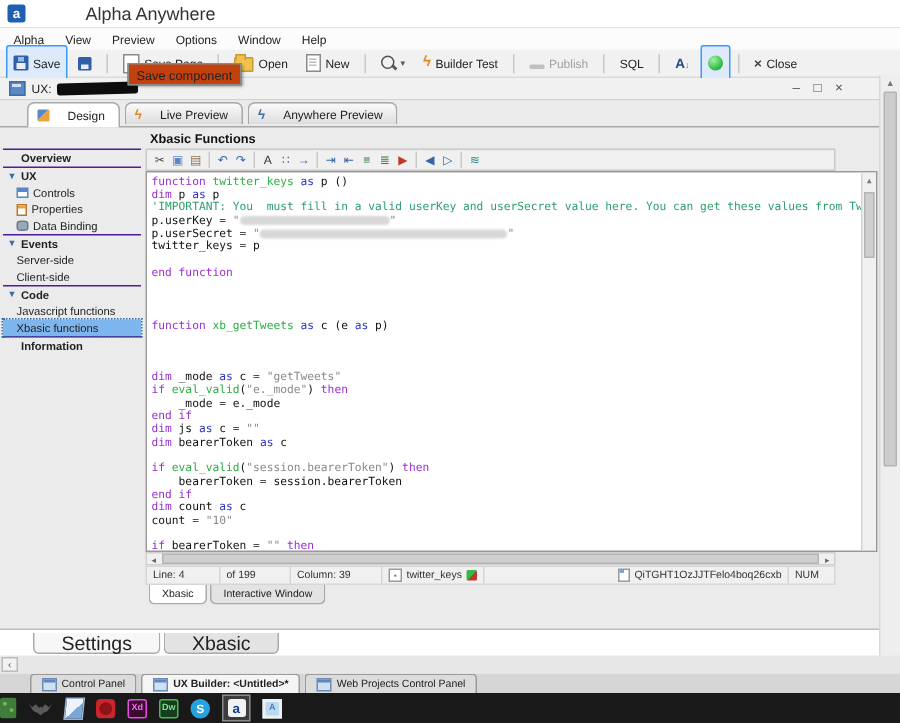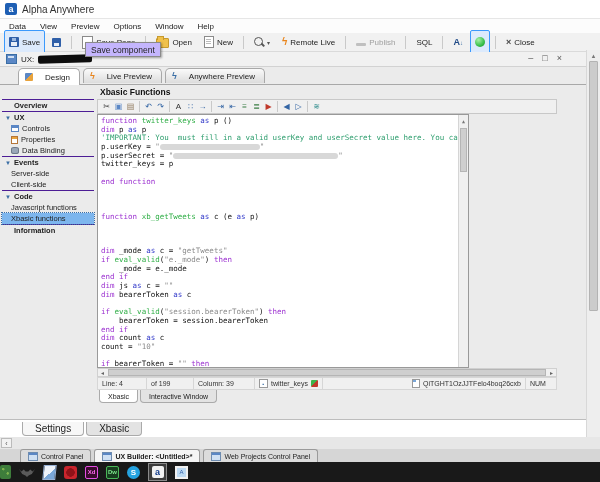--- a/index.html
+++ b/index.html
@@ -3,21 +3,21 @@
 <meta charset="utf-8">
 <style>
   html,body{margin:0;padding:0;background:#888;}
   .screen{position:relative;width:600px;height:482px;background:#ffffff;overflow:hidden;
           font-family:"Liberation Sans",sans-serif;color:#222;font-size:8px;}
   
   .titlebar{position:absolute;left:0;top:0;width:600px;height:19px;background:#fff;
             border-bottom:1px solid #e6e6e6;display:flex;align-items:center;gap:5px;padding-left:5px;box-sizing:border-box;}
   .app-logo{width:12px;height:12px;background:#1e5fb4;border-radius:2px;color:#fff;font-weight:bold;
             font-size:9px;display:flex;align-items:center;justify-content:center;}
-  .app-title{font-size:10px;color:#333;}
+  .app-title{font-size:12px;color:#333;margin-left:35px;}
   
   .menubar{position:absolute;left:0;top:19px;width:600px;height:14px;background:#fcfcfc;display:flex;align-items:center;padding-left:2px;}
   .menu-item{padding:1px 7px;font-size:8px;}
   
   .toolbar{position:absolute;left:0;top:33px;width:600px;height:19px;background:#f1f1f1;
            border-bottom:1px solid #dadada;display:flex;align-items:center;padding:0 4px;gap:2px;box-sizing:border-box;}
   .tb-btn{display:flex;align-items:center;gap:3px;height:15px;padding:4px 4px;border:1px solid transparent;border-radius:2px;font-size:8px;white-space:nowrap;}
   .tb-btn.highlighted{border-color:#3b99fc;background:#dceafc;}
   .tb-btn.disabled{color:#9f9f9f;}
   .tb-sep{width:1px;height:13px;background:#c9c9c9;margin:0 3px;}
@@ -39,21 +39,21 @@
   .ic-mag::after{content:"";position:absolute;left:6px;top:6px;width:4px;height:1.5px;background:#555;transform:rotate(45deg);}
   .ic-lightning{color:#e8851d;font-weight:bold;font-size:10px;line-height:10px;}
   .ic-publish{width:10px;height:3px;background:#c0c0c0;margin-top:4px;border-radius:1px;}
   .ic-web{width:11px;height:9px;background:#5b87c5;border:1px solid #3a6ea5;}
   .ic-web::after{content:"";position:absolute;left:0;top:2px;width:11px;height:1px;background:#dce8f5;box-shadow:3px 3px 0 #dce8f5;}
   .ic-az{color:#204a87;font-weight:bold;font-size:9px;}
   .ic-az::after{content:"\2193";font-size:6px;color:#3a6ea5;}
   .ic-green{width:10px;height:10px;border-radius:50%;background:radial-gradient(circle at 35% 30%,#a8f0a8,#39c04a 60%,#1d8a2e);}
   .ic-closex{color:#444;font-weight:bold;font-size:9px;}
   
-  .tooltip{position:absolute;left:85px;top:42px;height:13px;padding:0 5px;background:#c4b5fd;border:1px solid #8a8a8a;
+  .tooltip{position:absolute;left:85px;top:42px;height:13px;padding:0 5px;background:#c2410c;border:1px solid #8a8a8a;
            box-shadow:1px 1px 2px rgba(0,0,0,.35);font-size:8.5px;display:flex;align-items:center;z-index:60;}
   
   .docrow{position:absolute;left:0;top:52px;width:586px;height:15px;background:#f1f1f1;border-bottom:1px solid #d2d2d2;
           display:flex;align-items:center;gap:4px;padding-left:6px;box-sizing:border-box;}
   .ic-uxdoc{width:9px;height:8px;background:#5b87c5;border:1px solid #3a6ea5;position:relative;}
   .ic-uxdoc::after{content:"";position:absolute;left:1px;top:1px;width:6px;height:2px;background:#cfe0f3;}
   .black-redact{width:54px;height:8px;background:#0d0d0d;border-radius:2px;transform:rotate(-1.5deg);}
   .win-controls{position:absolute;right:24px;top:1px;display:flex;gap:9px;font-size:9px;color:#555;}
   
   .workspace{position:absolute;left:0;top:67px;width:586px;height:353px;background:#ebebeb;border-bottom:1px solid #bdbdbd;box-sizing:border-box;}
@@ -80,21 +80,21 @@
   .sb-item{padding-left:9px;color:#222;}
   .sb-selected{background:#7db6ee;outline:1px dotted #3a6ea5;}
   .ic-controls{width:8px;height:7px;border:1px solid #5b87c5;background:linear-gradient(#5b87c5 0 2px,#fff 2px);box-sizing:border-box;}
   .ic-props{width:7px;height:8px;background:#fff;border:1px solid #b5763a;box-shadow:inset 0 2px 0 #e8a33d;box-sizing:border-box;}
   .ic-db{width:8px;height:7px;background:#9aa7b8;border:1px solid #6e7a8a;border-radius:3px/2px;box-sizing:border-box;}
   
   .edtoolbar{position:absolute;left:97px;top:99px;width:460px;height:15px;background:#f0f0f0;border:1px solid #c8c8c8;
              box-sizing:border-box;display:flex;align-items:center;gap:1px;padding:0 3px;}
   .ed-ic{width:11px;height:11px;display:flex;align-items:center;justify-content:center;font-size:8px;}
   .ed-sep{width:1px;height:11px;background:#c9c9c9;margin:0 2px;}
-  .codearea{position:absolute;left:97px;top:114px;width:372px;height:254px;background:#fff;border:1px solid #999;
+  .codearea{position:absolute;left:97px;top:114px;width:488px;height:254px;background:#fff;border:1px solid #999;
             box-sizing:border-box;overflow:hidden;font-family:"DejaVu Sans Mono",monospace;font-size:7.5px;line-height:8.7px;}
   .code-inner{padding:2px 0 0 3px;white-space:pre;}
   .code-line{height:8.7px;}
   .tok-k{color:#9b30d0;}
   .tok-t{color:#2d35c8;}
   .tok-f{color:#2fae46;}
   .tok-c{color:#2e9e6e;}
   .tok-s{color:#8a8a8a;}
   .tok-p{color:#111;}
   .tok-red{display:inline-block;height:6px;background:#d8d8d8;border-radius:3px;filter:blur(0.6px);vertical-align:middle;}
@@ -113,21 +113,21 @@
   .ic-fnsel{width:7px;height:7px;background:#fff;border:1px solid #999;display:flex;align-items:center;justify-content:center;font-size:5px;color:#3a6ea5;}
   .ic-marker{width:7px;height:7px;background:linear-gradient(135deg,#3cb44a 0 50%,#c0392b 50%);border-radius:1px;}
   .ic-docsmall{width:6px;height:7px;background:#fff;border:1px solid #999;position:relative;}
   .ic-docsmall::after{content:"";position:absolute;left:0;top:0;width:3px;height:2px;background:#7aa7d8;}
   
   .etabs{position:absolute;left:99px;top:390px;display:flex;}
   .etab{height:12px;display:flex;align-items:center;padding:0 8px;font-size:7px;margin-right:2px;
         border:1px solid #aaa;border-top:none;border-radius:0 0 4px 4px;background:#e3e3e3;}
   .etab.active{background:#fff;}
   .btabs{position:absolute;left:22px;top:422px;display:flex;}
-  .btab{height:13px;display:flex;align-items:center;padding:0 12px;font-size:10px;margin-right:2px;
+  .btab{height:13px;display:flex;align-items:center;padding:0 18px;font-size:13px;margin-right:2px;
         border:1px solid #aaa;border-top:none;border-radius:0 0 4px 4px;background:#e3e3e3;}
   .btab.active{background:#f7f7f7;}
   
   .mdiscroll{position:absolute;left:0;top:437px;width:600px;height:12px;background:#e7e7e7;display:flex;align-items:center;}
   .mdiscroll .btn{width:11px;height:10px;margin-left:1px;background:#f2f2f2;border:1px solid #bbb;font-size:7px;color:#555;
                   display:flex;align-items:center;justify-content:center;box-sizing:border-box;}
   .mditabs{position:absolute;left:0;top:449px;width:600px;height:13px;background:#d6d6d6;display:flex;align-items:flex-end;padding-left:20px;box-sizing:border-box;}
   .mtab{display:flex;align-items:center;gap:3px;height:12px;padding:0 7px;margin-right:3px;font-size:7px;
         border:1px solid #9a9a9a;border-bottom:none;border-radius:3px 3px 0 0;background:#dcdcdc;white-space:nowrap;}
   .mtab.active{background:#f5f5f5;font-weight:bold;}
@@ -159,21 +159,21 @@
 <body>
 
 <div class="screen">
 
   <div class="titlebar">
     <div class="app-logo">a</div>
     <div class="app-title">Alpha Anywhere</div>
   </div>
 
   <div class="menubar" id="menubar">
-      <span class="menu-item">Data</span>
+      <span class="menu-item">Alpha</span>
       <span class="menu-item">View</span>
       <span class="menu-item">Preview</span>
       <span class="menu-item">Options</span>
       <span class="menu-item">Window</span>
       <span class="menu-item">Help</span>
     </div>
 
   <div class="toolbar" id="toolbar">
       <div class="tb-btn highlighted">
         <span class="ti ic-floppy"></span>
@@ -196,21 +196,21 @@
         <span class="ti ic-newdoc"></span>
         <span>New</span>
       </div>
       <div class="tb-sep"></div>
       <div class="tb-btn">
         <span class="ti ic-mag"></span>
         <span class="dd">▾</span>
       </div>
       <div class="tb-btn">
         <span class="ti ic-lightning">ϟ</span>
-        <span>Remote Live</span>
+        <span>Builder Test</span>
       </div>
       <div class="tb-sep"></div>
       <div class="tb-btn disabled">
         <span class="ti ic-publish"></span>
         <span>Publish</span>
       </div>
       <div class="tb-sep"></div>
       <div class="tb-btn">
         <span>SQL</span>
       </div>

